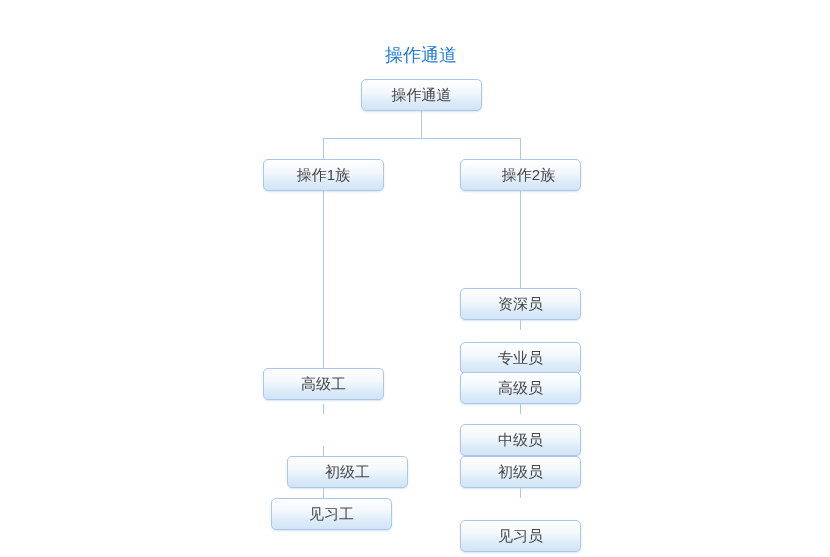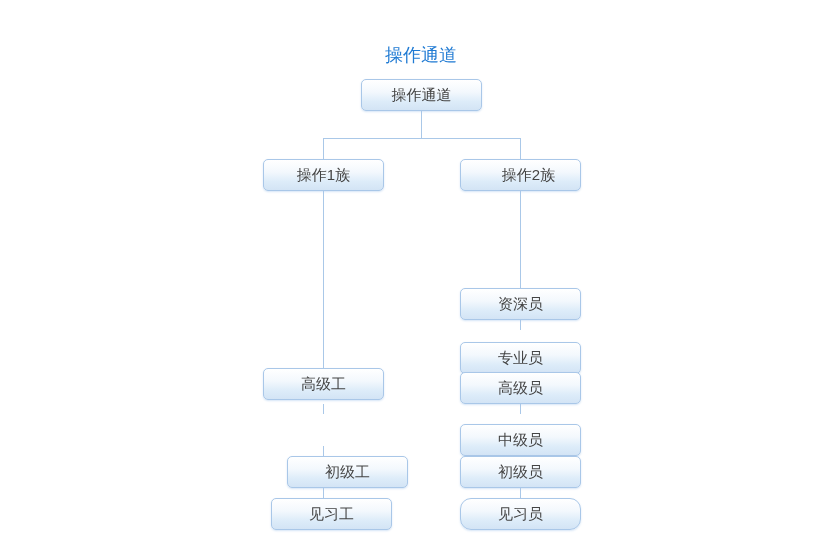--- a/index.html
+++ b/index.html
@@ -73,15 +73,15 @@
 
   <div class="node" style="left:263px; top:368px;">高级工</div>
   <div class="node" style="left:263px; top:456px;margin-left:24px;">初级工</div>
   <div class="node" style="left:263px; top:498px;margin-left:8px;">见习工</div>
 
   <div class="node" style="left:460px; top:288px;">资深员</div>
   <div class="node" style="left:460px; top:330px;margin-top:12px;">专业员</div>
   <div class="node" style="left:460px; top:372px;font-family:Liberation Mono, monospace;">高级员</div>
   <div class="node" style="left:460px; top:424px;">中级员</div>
   <div class="node" style="left:460px; top:456px;">初级员</div>
-  <div class="node" style="left:460px; top:498px;border-radius:11px;">见习员</div>
+  <div class="node" style="left:460px; top:520px;">见习员</div>
 
 </div>
 
 </body></html>

